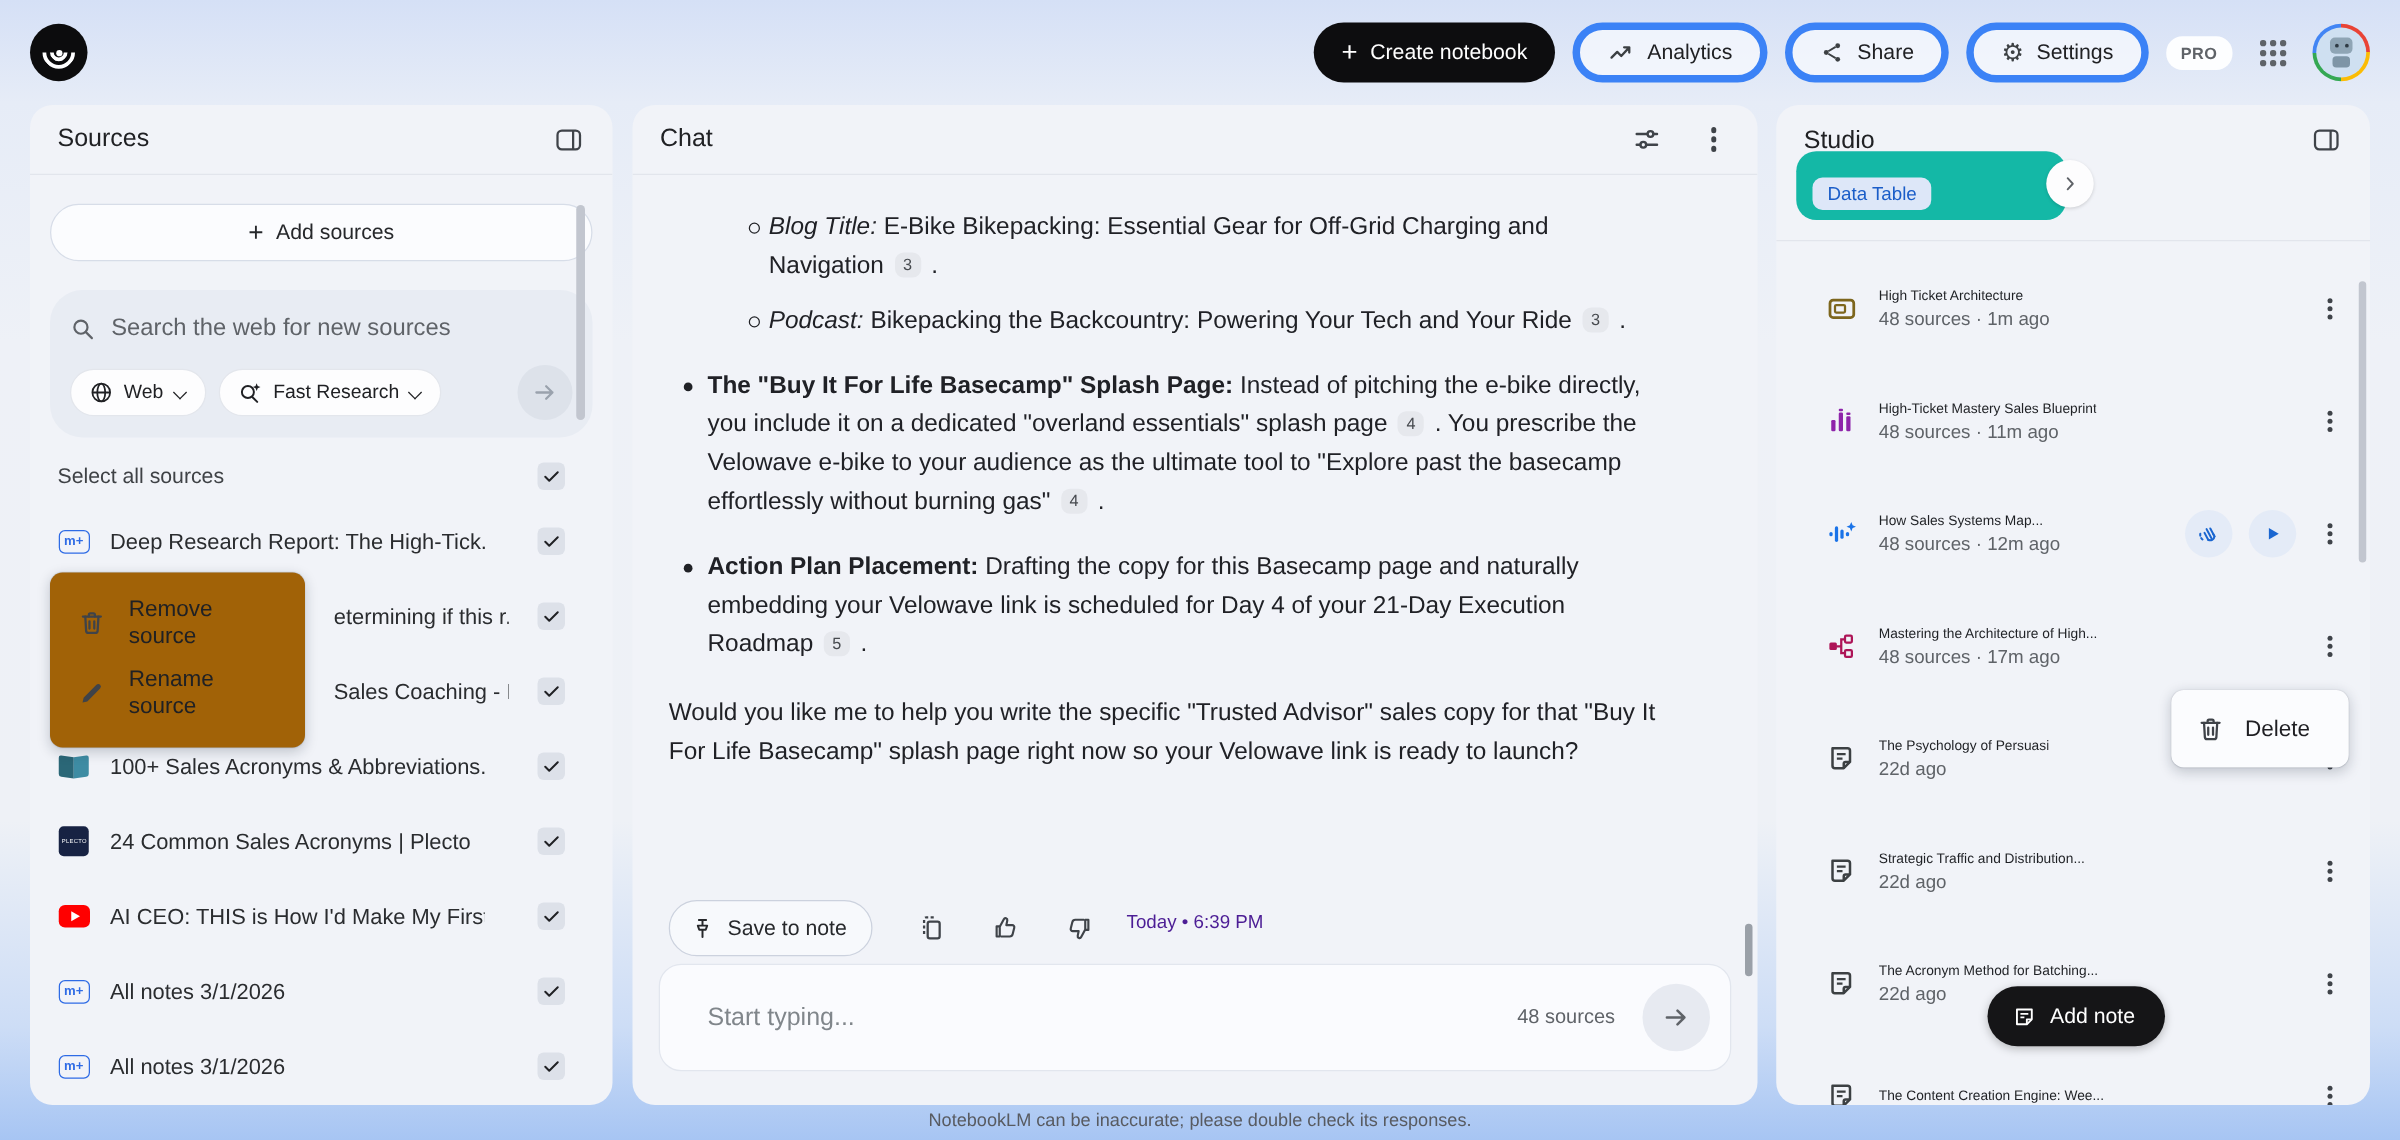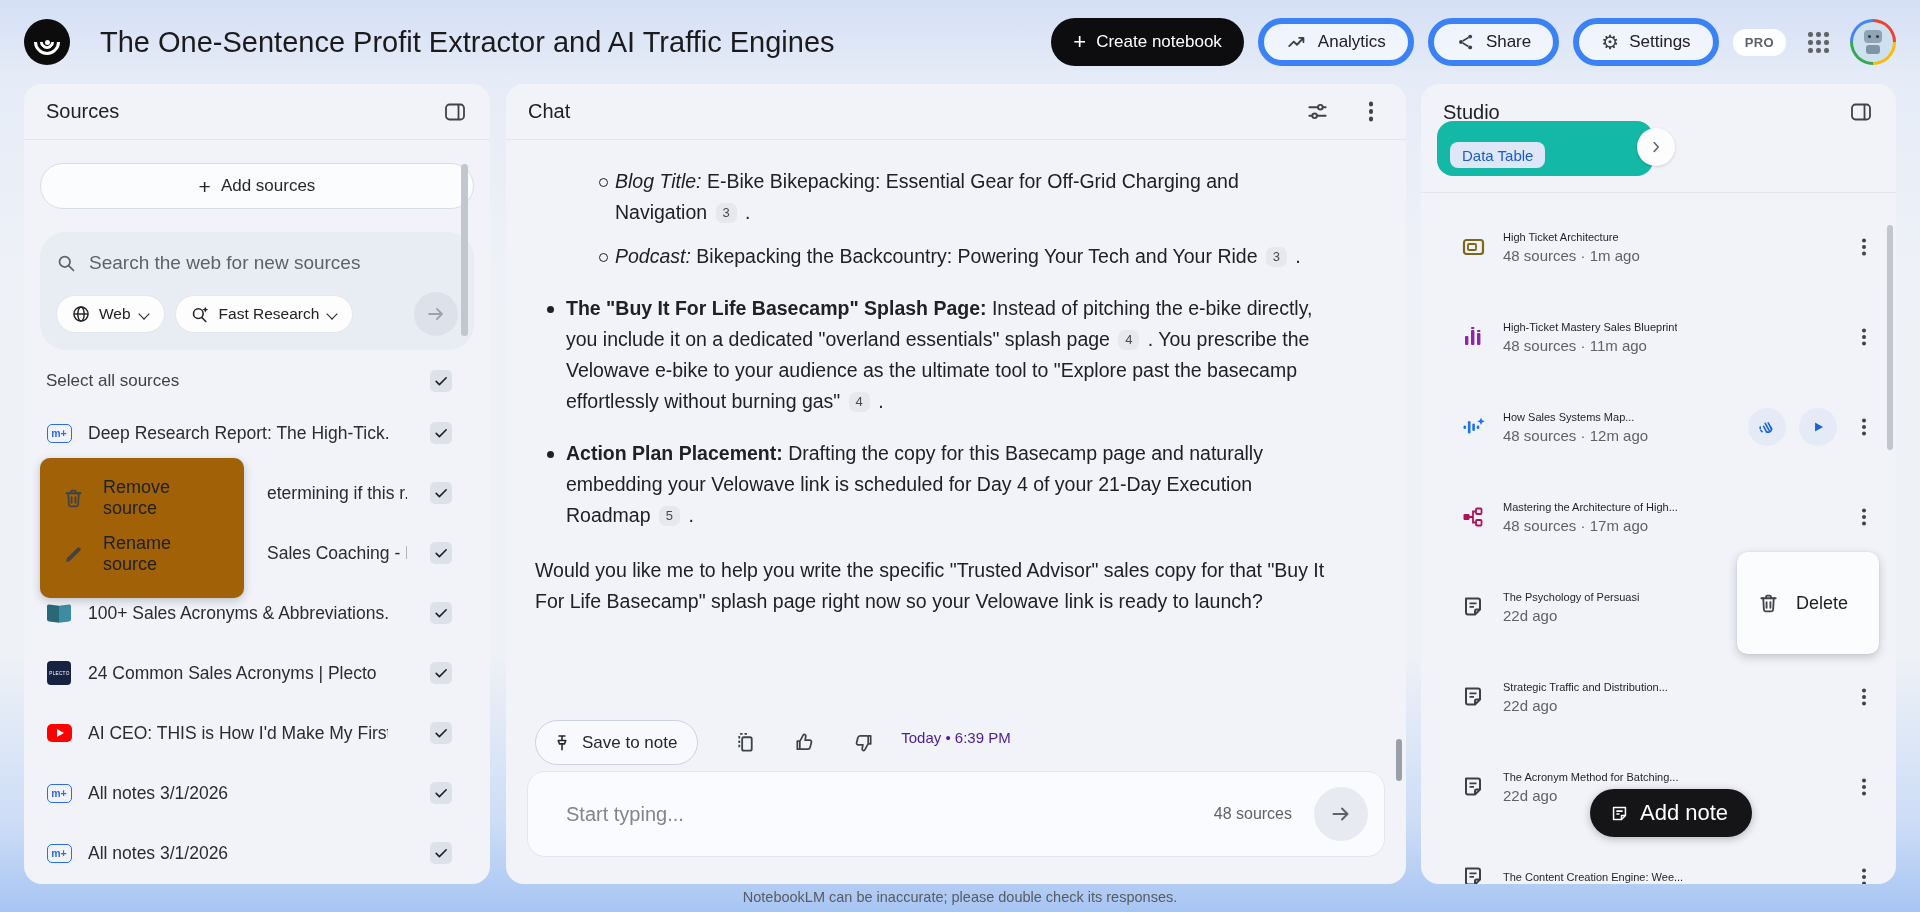--- a/index.html
+++ b/index.html
@@ -62,21 +62,21 @@
   .ic-book i+i { background:#3e8ca3; transform:skewY(-8deg); border-radius:0 2px 2px 0; }
   .ic-plecto { width:24px; height:24px; background:#172243; border-radius:4px; color:#fff; display:flex; align-items:center; justify-content:center; }
   .ic-plecto span { font-size:9px; transform:scale(.52); letter-spacing:.5px; white-space:nowrap; }
   .ic-yt { width:25px; height:18px; background:#ff0000; border-radius:5px; display:flex; align-items:center; justify-content:center; }
   .ic-yt i { width:0; height:0; border-left:7px solid #fff; border-top:4.5px solid transparent; border-bottom:4.5px solid transparent; margin-left:2px; }
   .vscroll { position:absolute; width:7px; border-radius:4px; background:#c2c6cf; }
   
   .menu { position:absolute; background:#a16207; border-radius:10px; box-shadow:0 3px 10px rgba(20,30,50,.22), 0 0 1px rgba(20,30,50,.2); z-index:30; }
   #src-menu { left:16px; top:374px; width:204px; height:140px; padding:12px 0; }
   .menu-item { height:56px; display:flex; align-items:center; gap:18px; padding:0 22px; font-size:18px; color:#202124; cursor:pointer; }
-  #studio-menu { left:316px; top:468px; width:142px; height:102px; background:#fbfcfe; display:flex; align-items:center; gap:16px; padding:0 20px; font-size:18px; cursor:pointer; }
+  #studio-menu { left:316px; top:468px; width:142px; height:62px; background:#fbfcfe; display:flex; align-items:center; gap:16px; padding:0 20px; font-size:18px; cursor:pointer; }
   
   .chat-head-icons { display:flex; align-items:center; gap:28px; }
   .vdots { width:4.5px; height:4.5px; border-radius:50%; background:#3f4349; box-shadow:0 -7.5px 0 #3f4349, 0 7.5px 0 #3f4349; margin:0 6px; }
   .chat-content { position:absolute; left:29px; top:82px; width:800px; font-size:19.5px; line-height:31px; color:#202126; }
   .cc-item { position:relative; margin-bottom:13px; }
   .lvl2 { padding-left:80px; }
   .lvl2::before { content:""; position:absolute; left:64px; top:12px; width:7px; height:7px; border:1.6px solid #202126; border-radius:50%; }
   .lvl1 { padding-left:31px; margin-top:21px; }
   .lvl1::before { content:""; position:absolute; left:12px; top:13px; width:7px; height:7px; background:#202126; border-radius:50%; }
   .cc-para { margin-top:24px; }
@@ -99,35 +99,34 @@
   .studio-div { position:absolute; left:0; right:0; top:108px; height:1px; background:#e2e5ec; }
   #studio-rows { position:absolute; left:0; right:0; top:118px; }
   .st-row { height:90px; display:flex; align-items:center; padding:0 18px 0 36px; cursor:pointer; }
   .st-ic { width:32px; flex:0 0 auto; display:flex; justify-content:center; }
   .st-txt { margin-left:14px; min-width:0; }
   .st-title { font-size:11px; color:#1f2125; white-space:nowrap; overflow:hidden; max-width:250px; }
   .st-meta { font-size:15px; color:#5f6368; margin-top:4px; }
   .st-actions { margin-left:auto; display:flex; align-items:center; gap:13px; }
   .st-circle { width:38px; height:38px; border-radius:50%; background:#e4ebf7; display:flex; align-items:center; justify-content:center; cursor:pointer; }
   .st-dots { padding:4px 6px; cursor:pointer; }
-  .add-note { position:absolute; left:169px; top:705px; height:48px; border-radius:24px; background:#151517; color:#fff; display:flex; align-items:center; gap:11px; padding:0 24px 0 20px; font-size:22px; cursor:pointer; z-index:20; box-shadow:0 2px 8px rgba(0,0,0,.25); }
+  .add-note { position:absolute; left:169px; top:705px; height:48px; border-radius:24px; background:#151517; color:#fff; display:flex; align-items:center; gap:11px; padding:0 24px 0 20px; font-size:17px; cursor:pointer; z-index:20; box-shadow:0 2px 8px rgba(0,0,0,.25); }
   
   .disclaimer { position:absolute; left:0; right:0; bottom:7px; text-align:center; font-size:14.5px; color:#585b61; }
   svg { display:block; }
 </style>
 </head>
 <body>
 
 <div class="topbar">
   <div class="logo">
       <i class="a1"></i>
       <i class="a2"></i>
       <b></b>
     </div>
-  <div class="nb-title">The One-Sentence Profit Extractor and AI Traffic Engines</div>
   <div class="top-actions">
     <div class="pill dark">
       <span class="plus">+</span>
       <span>Create notebook</span>
     </div>
     <div class="pill light">
       <span class="act-ic">
           <svg width="22" height="22" viewBox="0 0 24 24">
             <path d="M3.5 16.5 l5-5 3.5 3.5 L19 7.5 M14.5 7.5 H19 V12" stroke="#3c4043" stroke-width="2" fill="none" stroke-linecap="round" stroke-linejoin="round"></path>
           </svg>

